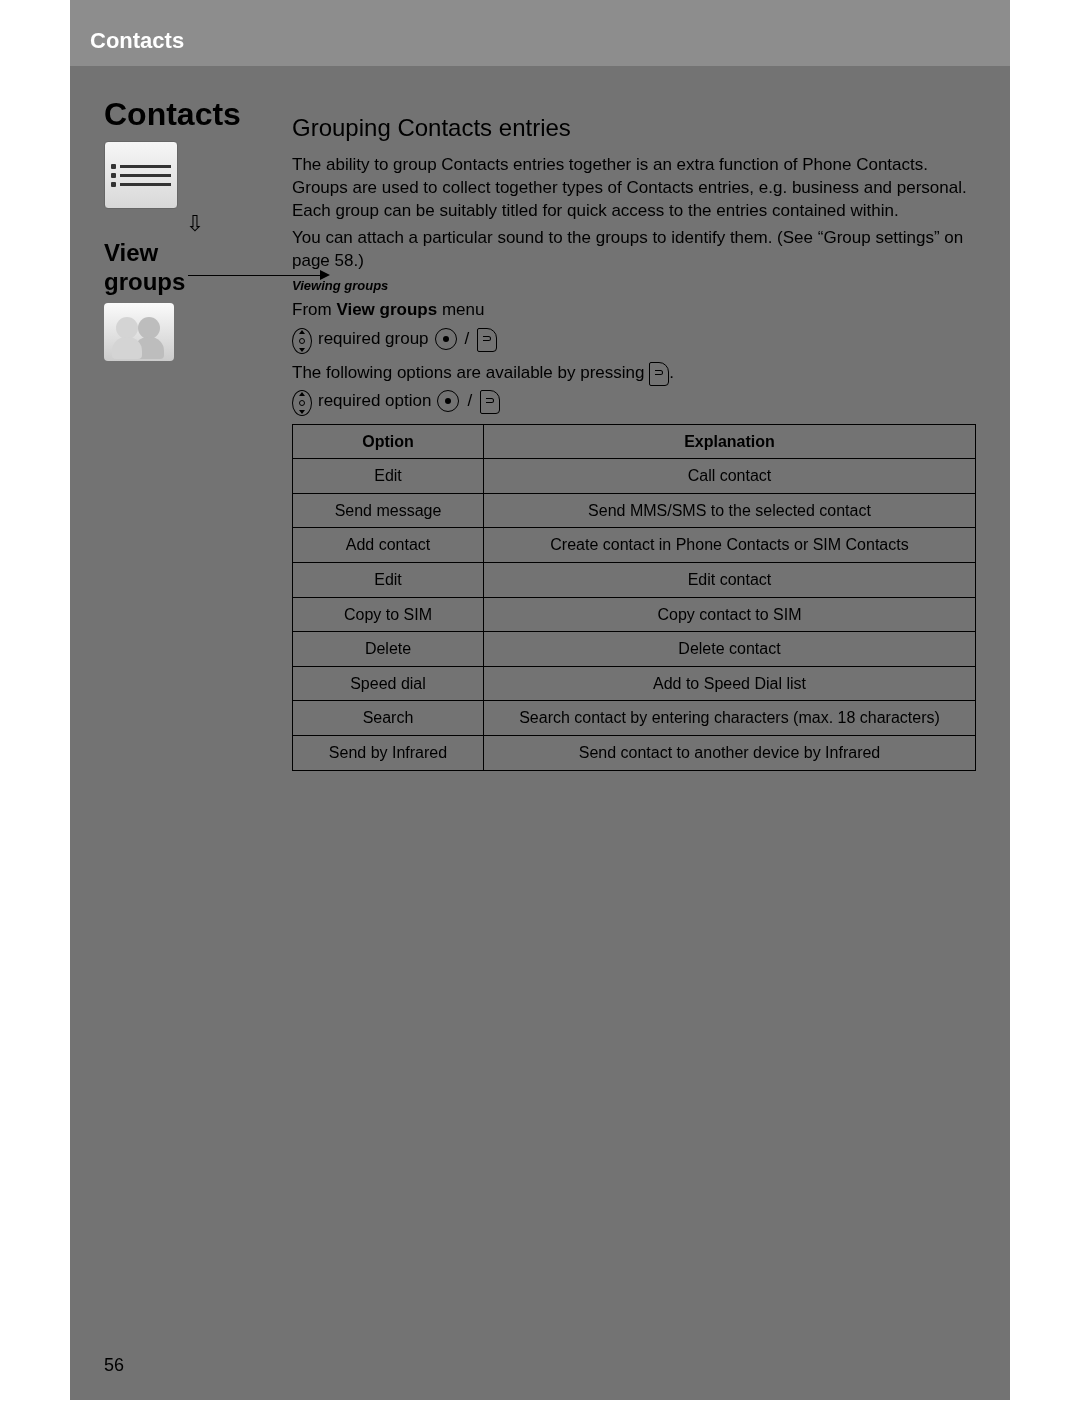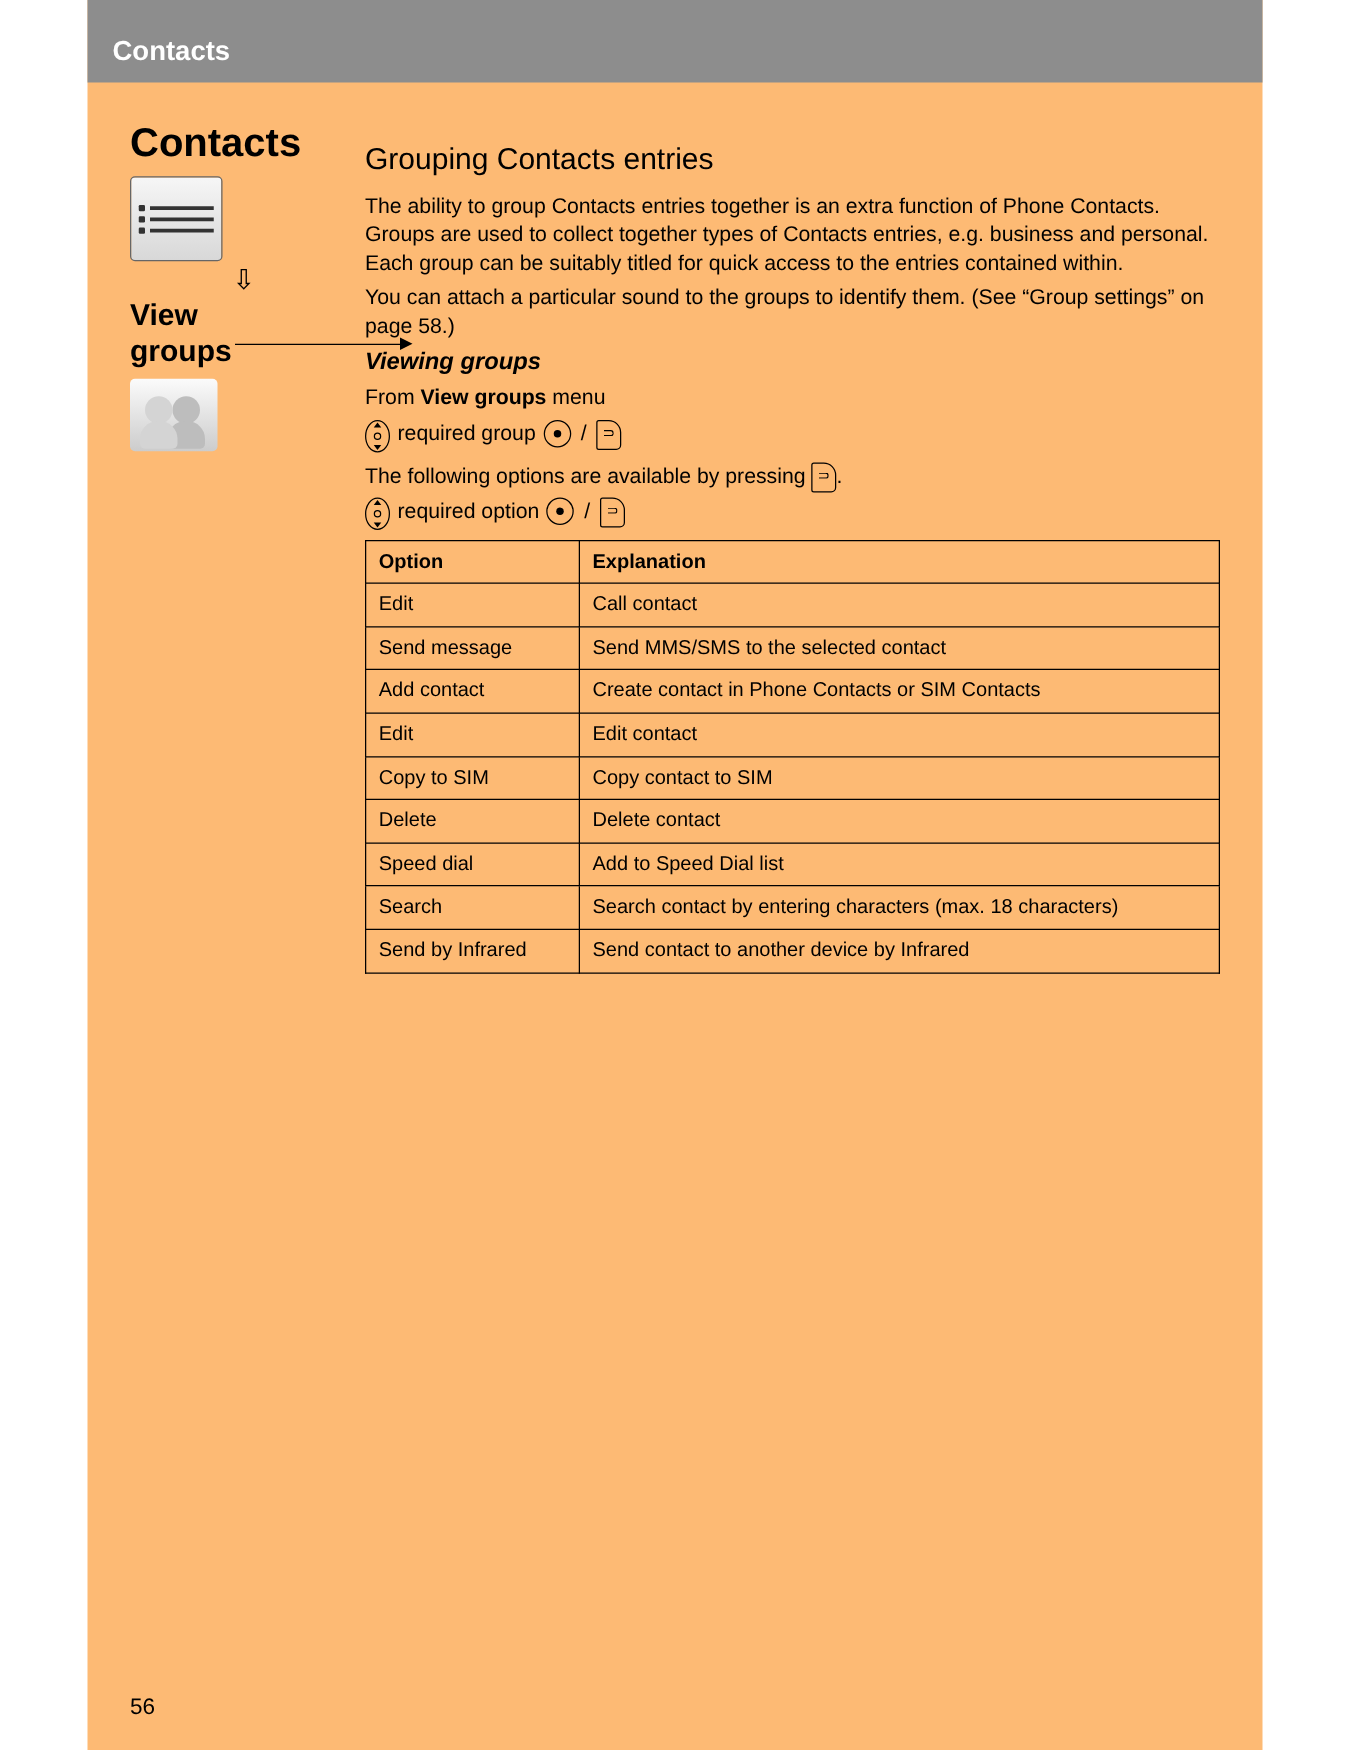--- a/index.html
+++ b/index.html
@@ -1,16 +1,16 @@
 <!DOCTYPE html>
 <html><head>
 <meta charset="utf-8">
 <style>
   html,body{margin:0;padding:0;background:#fff;color:#000;font-family:Arial,Helvetica,sans-serif}
-  .page{width:940px;min-height:1360px;margin:0 auto;position:relative;background:#fdba74;padding-bottom:40px}
+  .page{width:940px;min-height:1360px;margin:0 auto;position:relative;background:#737373;padding-bottom:40px}
   .header-band{background:#8d8d8d;padding:28px 0 12px 0}
   .header-inner{width:900px;margin:0 auto;color:#fff;font-size:22px;font-weight:bold}
   .body-cols{display:flex;padding:30px 34px 0 34px;gap:28px}
   .side{width:160px;flex:0 0 160px}
   .side-title{font-family:"Comic Sans MS","Arial Rounded MT Bold",Arial;font-weight:bold;font-size:32px;margin:0 0 8px 0}
   .icon-box{width:60px;height:54px;border:1px solid #666;border-radius:4px;background:linear-gradient(#f6f6f6,#d8d8d8);display:flex;flex-direction:column;justify-content:center;gap:4px;padding:6px}
   .icon-box .row{display:flex;align-items:center;gap:4px}
   .icon-box .dot{width:5px;height:5px;background:#333;border-radius:1px}
   .icon-box .line{height:3px;background:#333;flex:1}
   .down-arrow{text-align:center;font-size:22px;margin:4px 0 4px 22px;line-height:1}
@@ -19,41 +19,41 @@
   .person{position:absolute;bottom:2px}
   .person .head{width:22px;height:22px;border-radius:50%;background:#bdbdbd;margin:0 auto}
   .person .body{width:30px;height:22px;border-radius:14px 14px 4px 4px;background:#bdbdbd;margin-top:-2px}
   .person.front{left:8px;z-index:2}
   .person.front .head,.person.front .body{background:#d4d4d4}
   .person.back{left:30px;z-index:1}
 
   .main{flex:1;font-size:17px;line-height:1.35}
   h2.section-title{font-family:"Comic Sans MS","Arial Rounded MT Bold",Arial;font-weight:normal;font-size:24px;margin:16px 0 10px 0}
   .para{margin:0 0 4px 0}
-  h3.subhead{font-style:italic;font-weight:bold;font-size:19px;margin:2px 0 4px 0}
+  h3.subhead{font-style:italic;font-weight:bold;font-size:13px;margin:2px 0 4px 0}
   .from-line{margin:2px 0 6px 0}
   .from-line b{font-weight:bold}
   .key-line{display:flex;gap:6px;margin:4px 0 8px 0}
   .inline-key{display:inline-flex;align-items:center;vertical-align:middle}
 
   .icon-nav{width:18px;height:24px;border:1.6px solid #000;border-radius:50%/50%;position:relative;display:inline-block}
   .icon-nav::before{content:"";position:absolute;left:50%;top:1px;transform:translateX(-50%);border-left:3px solid transparent;border-right:3px solid transparent;border-bottom:4px solid #000}
   .icon-nav::after{content:"";position:absolute;left:50%;bottom:1px;transform:translateX(-50%);border-left:3px solid transparent;border-right:3px solid transparent;border-top:4px solid #000}
   .icon-nav .mid{position:absolute;left:50%;top:50%;width:4px;height:4px;border:1.4px solid #000;border-radius:50%;transform:translate(-50%,-50%)}
 
   .icon-center{width:20px;height:20px;border:1.6px solid #000;border-radius:50%;display:inline-block;position:relative}
   .icon-center::after{content:"";position:absolute;left:50%;top:50%;width:6px;height:6px;background:#000;border-radius:50%;transform:translate(-50%,-50%)}
 
   .icon-soft{width:18px;height:22px;border:1.6px solid #000;border-top-right-radius:10px;border-bottom-right-radius:4px;border-top-left-radius:2px;border-bottom-left-radius:2px;position:relative;display:inline-block}
   .icon-soft::after{content:"";position:absolute;left:5px;top:7px;width:7px;height:3px;border:1.4px solid #000;border-left:none;border-radius:0 6px 6px 0}
 
   .sep{padding:0 2px}
 
   table.options{border-collapse:collapse;width:100%;margin-top:8px;font-size:16px}
-  table.options th,table.options td{border:1px solid #000;padding:6px 10px;text-align:left;vertical-align:middle}
+  table.options th,table.options td{border:1px solid #000;padding:6px 20px;text-align:center;vertical-align:middle}
   table.options th{font-weight:bold}
   table.options tr:first-child th:first-child{border-top-left-radius:14px}
   table.options tr:first-child th:last-child{border-top-right-radius:14px}
   table.options tr:last-child td:first-child{border-bottom-left-radius:14px}
   table.options tr:last-child td:last-child{border-bottom-right-radius:14px}
   table.options th:first-child,table.options td:first-child{width:150px}
 
   .page-num{position:absolute;left:34px;bottom:24px;font-size:18px}
 </style>
 </head>

